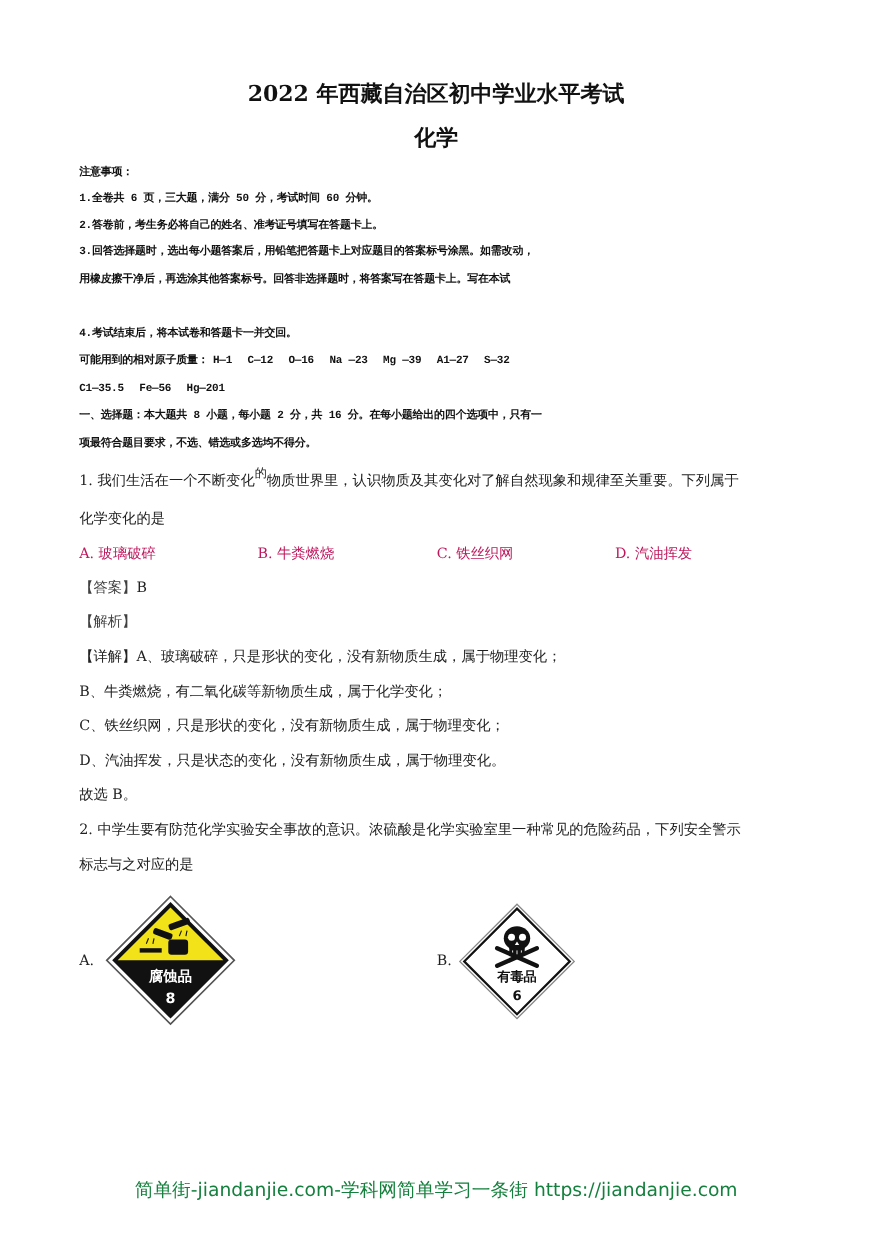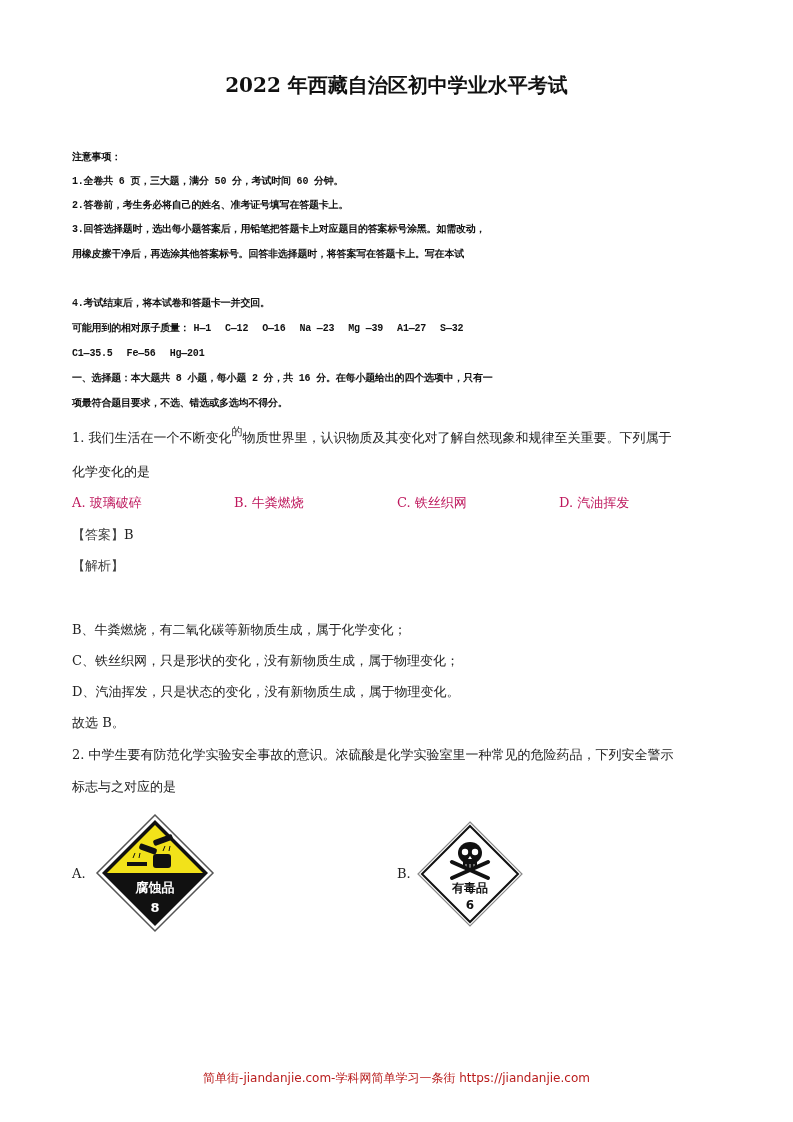--- a/index.html
+++ b/index.html
@@ -21,30 +21,31 @@
     font-family: "DejaVu Serif", "Liberation Serif", serif;
     font-size: 13px; line-height: 20px; white-space: nowrap; color: #222;
   }
   .sup { font-size: 11px; position: relative; top: -7px; }
   .masses span { display: inline-block; margin-right: 14px; }
   .opt { position: absolute; top: 494px; font-family: "DejaVu Serif", "Liberation Serif", serif; font-size: 13px; color: #be185d; }
   .tag { color: #404040; }
   .img-label { position: absolute; font-family: "DejaVu Serif", "Liberation Serif", serif; font-size: 13px; color: #222; }
   .footer {
     position: absolute; top: 1070px; left: 0; width: 793px; text-align: center;
-    font-family: "DejaVu Sans", "Liberation Sans", sans-serif; font-size: 12px; color: #b91c1c;
+    font-family: "DejaVu Sans", "Liberation Sans", sans-serif; font-size: 17px; color: #15803d;
   }
   svg text { font-family: "DejaVu Sans", "Liberation Sans", sans-serif; font-weight: bold; }
 </style>
 </head>
 <body>
 
 <div class="page">
 
   <div class="title t1">2022 年西藏自治区初中学业水平考试</div>
+  <div class="title t2">化学</div>
 
   <div class="bold-line" style="top:146px">注意事项：</div>
   <div class="bold-line" style="top:170px">1.全卷共 6 页，三大题，满分 50 分，考试时间 60 分钟。</div>
   <div class="bold-line" style="top:194px">2.答卷前，考生务必将自己的姓名、准考证号填写在答题卡上。</div>
   <div class="bold-line" style="top:218px">3.回答选择题时，选出每小题答案后，用铅笔把答题卡上对应题目的答案标号涂黑。如需改动，</div>
   <div class="bold-line" style="top:243px">用橡皮擦干净后，再选涂其他答案标号。回答非选择题时，将答案写在答题卡上。写在本试</div>
   <div class="bold-line" style="top:292px">4.考试结束后，将本试卷和答题卡一并交回。</div>
 
   <div class="bold-line masses" style="top:317px">
     <span style="margin-right:4px">可能用到的相对原子质量：</span><span>H—1</span><span>C—12</span><span>O—16</span><span>Na —23</span><span>Mg —39</span><span>A1—27</span><span>S—32</span>
@@ -64,20 +65,23 @@
   <div class="opt" style="left:72px">A. 玻璃破碎</div>
   <div class="opt" style="left:234px">B. 牛粪燃烧</div>
   <div class="opt" style="left:397px">C. 铁丝织网</div>
   <div class="opt" style="left:559px">D. 汽油挥发</div>
 
   <div class="body-line" style="top:525px">
     <span class="tag">【答案】</span><span>B</span>
   </div>
   <div class="body-line" style="top:556px">
     <span class="tag">【解析】</span>
+  </div>
+  <div class="body-line" style="top:588px">
+    <span>【详解】</span><span>A、玻璃破碎，只是形状的变化，没有新物质生成，属于物理变化；</span>
   </div>
   <div class="body-line" style="top:620px">B、牛粪燃烧，有二氧化碳等新物质生成，属于化学变化；</div>
   <div class="body-line" style="top:651px">C、铁丝织网，只是形状的变化，没有新物质生成，属于物理变化；</div>
   <div class="body-line" style="top:682px">D、汽油挥发，只是状态的变化，没有新物质生成，属于物理变化。</div>
   <div class="body-line" style="top:713px">故选 B。</div>
 
   <div class="body-line" style="top:745px">2. 中学生要有防范化学实验安全事故的意识。浓硫酸是化学实验室里一种常见的危险药品，下列安全警示</div>
   <div class="body-line" style="top:777px">标志与之对应的是</div>
 
   <div class="img-label" style="left:72px; top:866px">A.</div>

